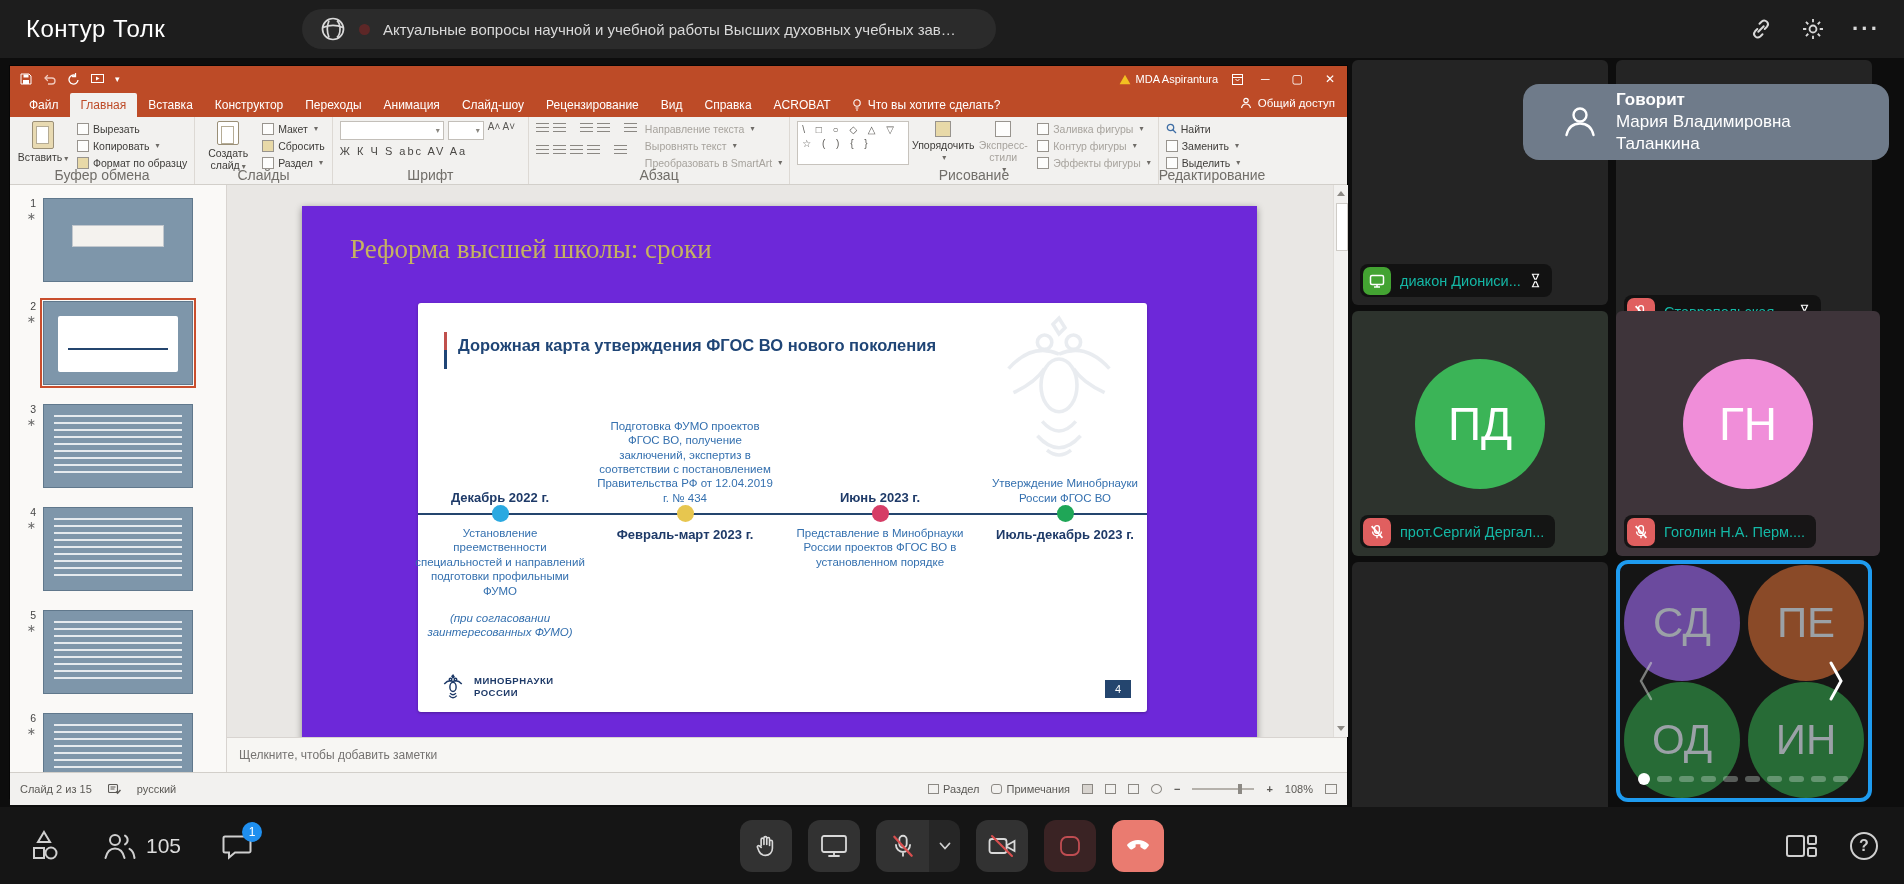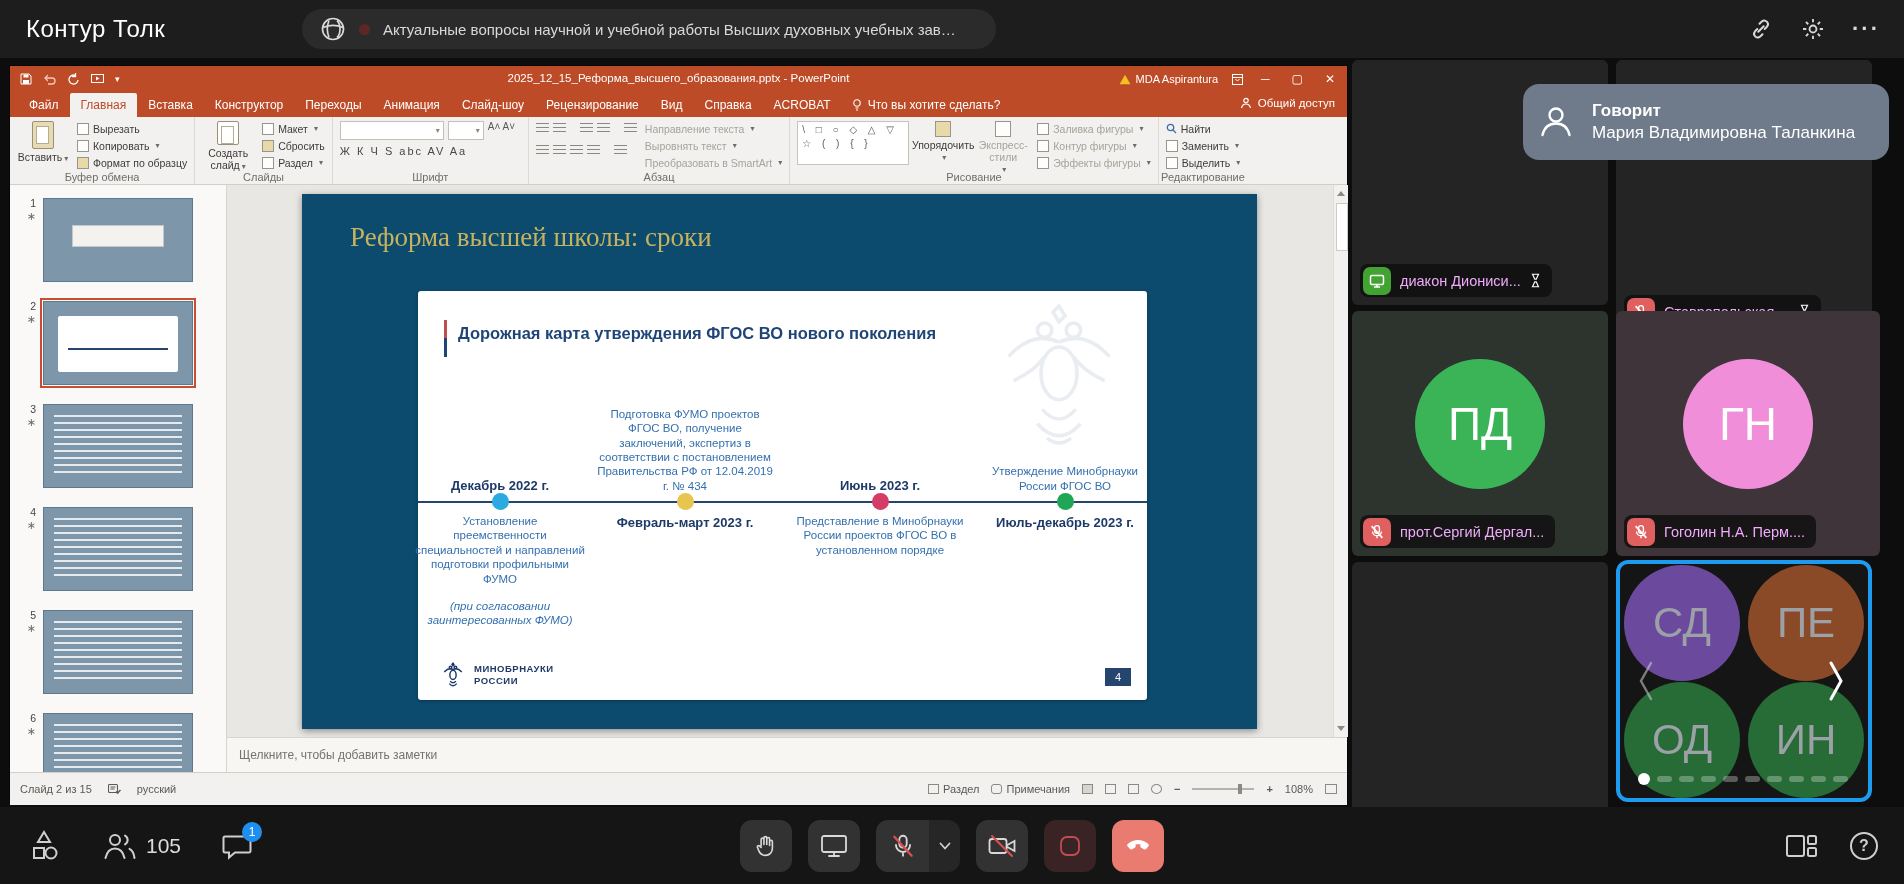--- a/index.html
+++ b/index.html
@@ -29,21 +29,21 @@
 
   .tabrow{position:absolute;left:0;top:26px;width:100%;height:25px;background:#bd4b27;display:flex;align-items:flex-end;padding-left:8px;box-sizing:border-box;}
   .tab{padding:5px 11px 5px;font-size:12px;color:#fff;white-space:nowrap;}
   .tab.active{background:#f2f1ef;color:#bd4b27;border-radius:2px 2px 0 0;}
   .searchtab{display:flex;align-items:center;gap:6px;color:#fff;font-size:12px;padding:5px 10px;}
   .share-access{position:absolute;right:12px;top:31px;color:#fff;font-size:11.5px;display:flex;align-items:center;gap:6px;}
 
   .ribbon{position:absolute;left:0;top:51px;width:100%;height:68px;background:#f2f1ef;border-bottom:1px solid #d2cfca;
           display:flex;box-sizing:border-box;font-size:10.5px;color:#3e3c39;}
   .rgroup{position:relative;border-right:1px solid #ddd9d4;padding:4px 7px 14px;box-sizing:border-box;flex:0 0 auto;}
-  .rglabel{position:absolute;bottom:1px;left:0;right:0;text-align:center;font-size:11px;color:#716e69;}
+  .rglabel{position:absolute;bottom:1px;left:0;right:0;text-align:center;font-size:14px;color:#716e69;}
   .rcols{display:flex;gap:8px;height:50px;}
   .bigbtn{display:flex;flex-direction:column;align-items:center;justify-content:flex-start;width:52px;text-align:center;line-height:1.15;gap:2px;}
   .stack{display:flex;flex-direction:column;justify-content:flex-start;gap:2px;}
   .smallrow{display:flex;align-items:center;gap:4px;height:15px;white-space:nowrap;}
   .grayed{color:#a7a39d;}
   .caret::after{content:"▾";font-size:8px;margin-left:2px;color:#6e6b67;}
   .mi{width:12px;height:12px;border:1px solid #98948e;background:#fdfdfc;box-sizing:border-box;flex:0 0 auto;}
   .mi.tint{background:#e8d9a8;}
   .clipico{width:20px;height:26px;border:1px solid #9a8f77;background:#e8dab2;border-radius:2px;position:relative;}
   .clipico::after{content:"";position:absolute;left:3px;top:4px;width:11px;height:16px;background:#fff;border:1px solid #b5ac96;}
@@ -60,21 +60,21 @@
   .tstar::after{content:"∗";color:#6a6a6a;font-size:11px;}
   .tframe{width:150px;height:84px;background:#7e96aa;border:1px solid #60788c;position:relative;box-sizing:border-box;overflow:hidden;}
   .tframe.sel{outline:2px solid #c94e2d;outline-offset:1px;}
   .tp-title::before{content:"";position:absolute;left:28px;top:26px;right:28px;height:20px;background:#f4f2ee;border:1px solid #c2c8ce;}
   .tp-road::before{content:"";position:absolute;left:14px;top:14px;right:14px;bottom:12px;background:#fff;border-radius:2px;}
   .tp-road::after{content:"";position:absolute;left:24px;top:46px;right:24px;height:2px;background:#24456e;}
   .tp-text::before{content:"";position:absolute;left:10px;top:10px;right:10px;bottom:10px;
       background:repeating-linear-gradient(to bottom,rgba(255,255,255,.8) 0 2px,transparent 2px 7px);}
 
   .slidearea{position:absolute;left:217px;top:119px;width:1106px;height:552px;background:#e9e7e4;}
-  .slide{position:absolute;left:75px;top:9px;width:955px;height:535px;background:#0c4a6e;box-shadow:0 2px 7px rgba(0,0,0,.4);}
+  .slide{position:absolute;left:75px;top:21px;width:955px;height:535px;background:#6d28d9;box-shadow:0 2px 7px rgba(0,0,0,.4);}
   .slide-title{position:absolute;left:48px;top:28px;font-family:"Liberation Serif",serif;font-size:27px;color:#c6b35f;}
   .wbox{position:absolute;left:116px;top:97px;width:729px;height:409px;background:#fff;border-radius:3px;box-shadow:0 1px 3px rgba(0,0,0,.3);}
   .wb-accent{position:absolute;left:26px;top:29px;width:3px;height:37px;background:linear-gradient(#c0504d 0 50%,#1f4576 50% 100%);}
   .wb-title{position:absolute;left:40px;top:33px;font-size:16.5px;font-weight:bold;color:#1f4576;}
   .watermark{position:absolute;right:28px;top:8px;opacity:.5;}
   .tline{position:absolute;left:0;right:0;top:210px;height:2px;background:#24456e;}
   .dot{position:absolute;top:202px;width:17px;height:17px;border-radius:50%;}
   .d1{left:74px;background:#2ba9e1;} .d2{left:259px;background:#e7c64f;}
   .d3{left:454px;background:#d63d66;} .d4{left:639px;background:#1fa657;}
   .mdate{position:absolute;font-size:13px;font-weight:bold;color:#1e3a68;white-space:nowrap;transform:translateX(-50%);}
@@ -104,38 +104,38 @@
   .viewico{width:11px;height:10px;border:1px solid #8c8984;box-sizing:border-box;}
   .zslider{width:62px;height:2px;background:#b5b1ab;position:relative;}
   .zslider::after{content:"";position:absolute;left:46px;top:-4px;width:4px;height:10px;background:#8c8984;}
 
   
   .tile{position:absolute;border-radius:6px;overflow:hidden;}
   .plabel{position:absolute;left:8px;bottom:8px;height:33px;background:rgba(15,15,15,.82);border-radius:8px;
           display:flex;align-items:center;gap:9px;padding:0 11px 0 3px;}
   .pbadge{width:28px;height:28px;border-radius:7px;display:flex;align-items:center;justify-content:center;flex:0 0 auto;}
   .pbadge.green{background:#43a332;} .pbadge.red{background:#e05f5f;}
-  .pname{font-size:14.5px;color:#f0abfc;white-space:nowrap;}
+  .pname{font-size:14.5px;color:#14b8a6;white-space:nowrap;}
   .bigavatar{position:absolute;left:50%;top:46%;transform:translate(-50%,-50%);width:130px;height:130px;border-radius:50%;
              display:flex;align-items:center;justify-content:center;font-size:46px;color:#fff;}
   .av-pd{background:#3bb457;} .av-gn{background:#f08ed9;}
   .overflow-tile{border:4px solid #1e9bef;border-radius:12px;background:#151515;box-sizing:border-box;}
   .ogrid{position:absolute;inset:0;display:grid;grid-template-columns:1fr 1fr;grid-template-rows:1fr 1fr;place-items:center;}
   .oav{width:116px;height:116px;border-radius:50%;display:flex;align-items:center;justify-content:center;
        font-size:42px;color:#9ba1a7;font-weight:500;}
   .c-sd{background:#6b4a9e;} .c-pe{background:#8a4a28;} .c-od{background:#276b36;} .c-in{background:#276b36;}
   .onav{position:absolute;top:50%;transform:translateY(-50%);z-index:3;cursor:pointer;}
   .onav.left{left:16px;opacity:.55;} .onav.right{right:22px;}
   .pgdots{position:absolute;left:18px;bottom:13px;display:flex;align-items:center;gap:7px;z-index:3;}
   .pgdot{width:15px;height:6px;border-radius:3px;background:rgba(215,228,220,.35);}
   .pgdot.on{width:12px;height:12px;border-radius:50%;background:#fff;}
 
   
   .toast{position:absolute;left:1523px;top:84px;width:366px;height:76px;background:#6f7b8a;border-radius:16px;
-         display:flex;align-items:center;gap:17px;padding:0 14px;box-sizing:border-box;z-index:6;}
+         display:flex;align-items:center;gap:17px;padding:0 38px;box-sizing:border-box;z-index:6;}
   .toast-title{font-size:17px;font-weight:bold;color:#fff;line-height:1.3;}
   .toast-name{font-size:17px;color:#fff;line-height:1.3;}
 
   
   .toolbar{position:absolute;left:0;bottom:0;width:100%;height:77px;background:#151515;}
   .cl-left{position:absolute;left:26px;top:0;height:77px;display:flex;align-items:center;gap:40px;}
   .count{font-size:21px;color:#dcdcdc;margin-left:8px;}
   .pcgroup{display:flex;align-items:center;}
   .chatwrap{position:relative;}
   .badge{position:absolute;right:-9px;top:-9px;min-width:20px;height:20px;border-radius:10px;background:#1f8fef;color:#fff;
@@ -210,21 +210,20 @@
             </svg>
         </span>
         <span>
           <svg width="13" height="11" viewBox="0 0 13 11">
               <rect x=".5" y=".5" width="12" height="8" fill="none" stroke="#fff"></rect>
               <path d="M5 2.5l3.5 2L5 6.5z" fill="#fff"></path>
             </svg>
         </span>
         <span style="color:#fff;font-size:9px;">▾</span>
       </div>
-      <div class="ttl-text">2025_12_15_Реформа_высшего_образования.pptx - PowerPoint</div>
       <div class="ttl-right">
         <span class="acct">
           <svg width="12" height="11" viewBox="0 0 12 11">
               <path d="M6 .8l5.4 9.4H.6z" fill="#f2c021"></path>
             </svg>
           <span>MDA Aspirantura</span>
         </span>
         <span>
           <svg width="11" height="11" viewBox="0 0 11 11" fill="none" stroke="#fff">
               <rect x=".5" y=".5" width="10" height="10"></rect>

